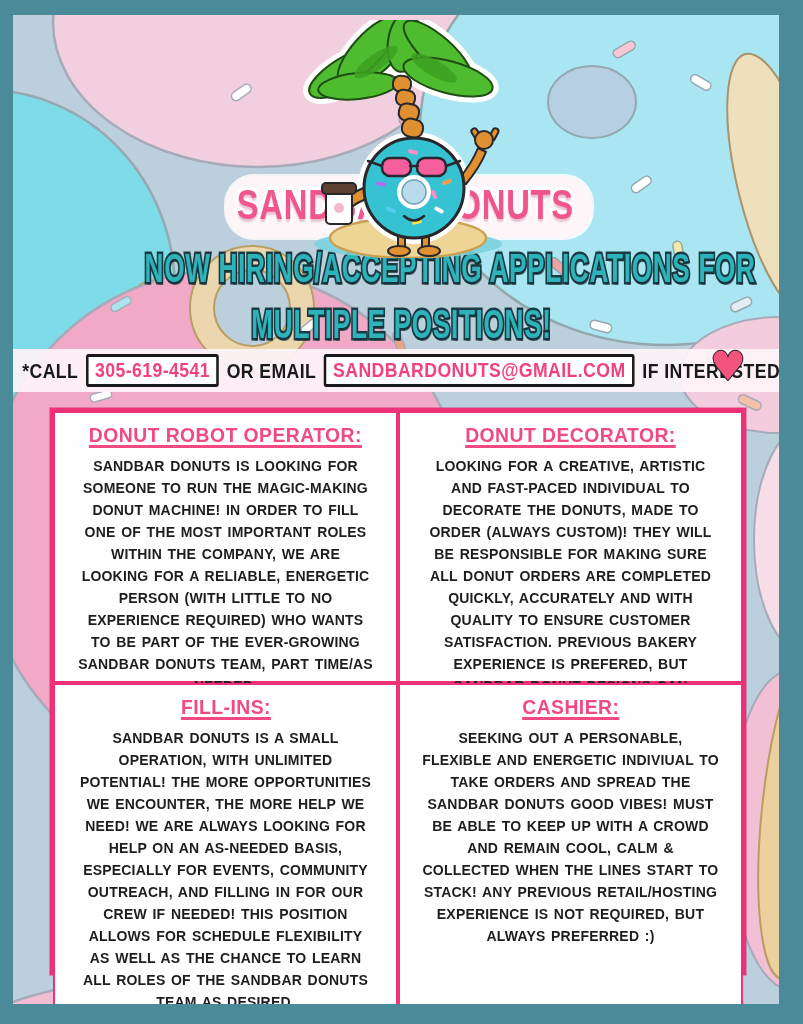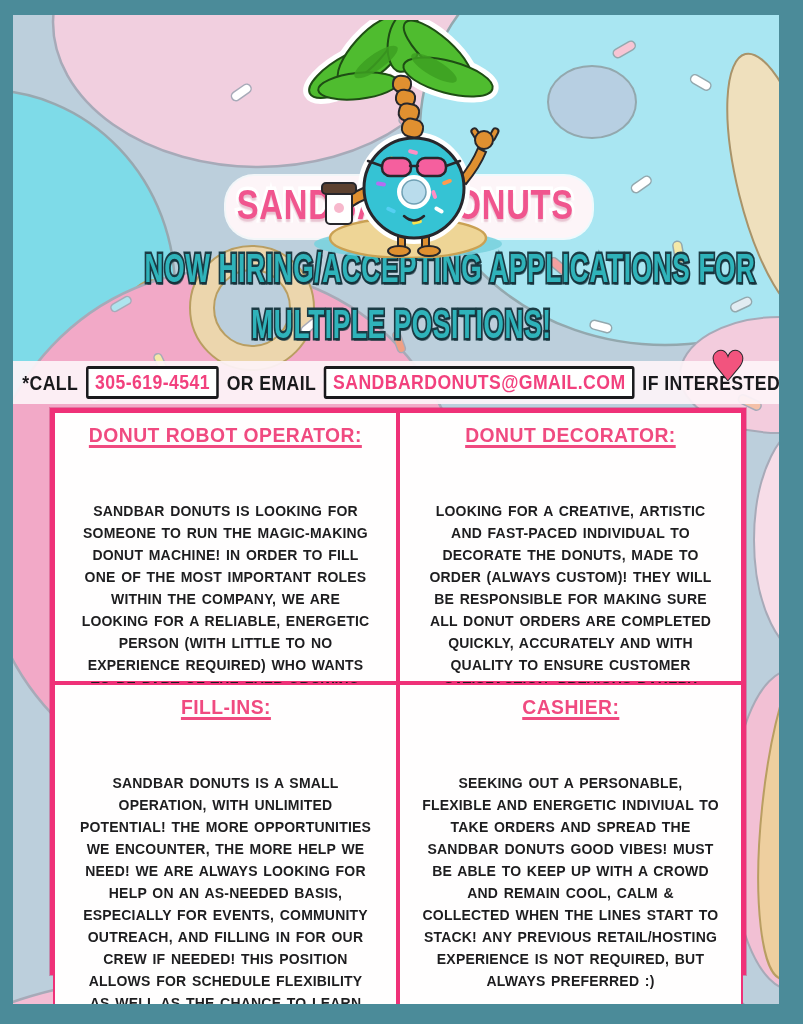--- a/index.html
+++ b/index.html
@@ -44,21 +44,21 @@
   .headline span{
     display:block; font-size:41px; font-weight:bold; line-height:56px;
     color:#2fb3ba; letter-spacing:1px; white-space:nowrap;
     transform:scaleX(.64); transform-origin:center;
     -webkit-text-stroke:5px #1b3b44; paint-order:stroke;
     text-shadow:2px 3px 0 rgba(20,45,55,.55);
   }
 
   
   .contact-row{
-    position:absolute; left:0; top:361px; width:803px; z-index:3;
+    position:absolute; left:0; top:349px; width:803px; z-index:3;
     display:flex; justify-content:center; align-items:flex-start;
   }
   .contact{
     display:flex; align-items:center; gap:9px;
     background:rgba(253,243,248,.93); padding:5px 16px; border-radius:2px;
     transform:scaleX(.84); transform-origin:center;
     white-space:nowrap;
   }
   .c-text{ font-size:21px; font-weight:bold; color:#19191c; letter-spacing:.5px; }
   .c-box{
@@ -73,21 +73,21 @@
   }
 
   
   .grid{
     position:absolute; left:50px; top:408px; width:696px; height:567px; z-index:3;
     display:grid; grid-template-columns:1fr 1fr; grid-template-rows:272px 1fr;
     border:3px solid #ef3178; box-shadow:0 0 0 1px rgba(194,24,91,.35), 0 0 0 1px rgba(194,24,91,.25) inset;
   }
   .cell{
     background:#fffefe; border:2px solid #ef3178; padding:8px 10px 4px;
-    display:flex; flex-direction:column; align-items:center;gap:45px;
+    display:flex; flex-direction:column; align-items:center;
   }
   .cell h2{
     font-size:21px; font-weight:bold; color:#f04a80; letter-spacing:.5px;
     text-decoration:underline; text-decoration-thickness:2.5px; text-underline-offset:3px;
     margin:2px 0 8px; transform:scaleX(.92); white-space:nowrap;
   }
   .cell p{
     font-size:14px; font-weight:bold; color:#1d1d1f; line-height:22px;
     text-align:center; letter-spacing:.2px; word-spacing:1.5px; margin:0 12px;
   }

